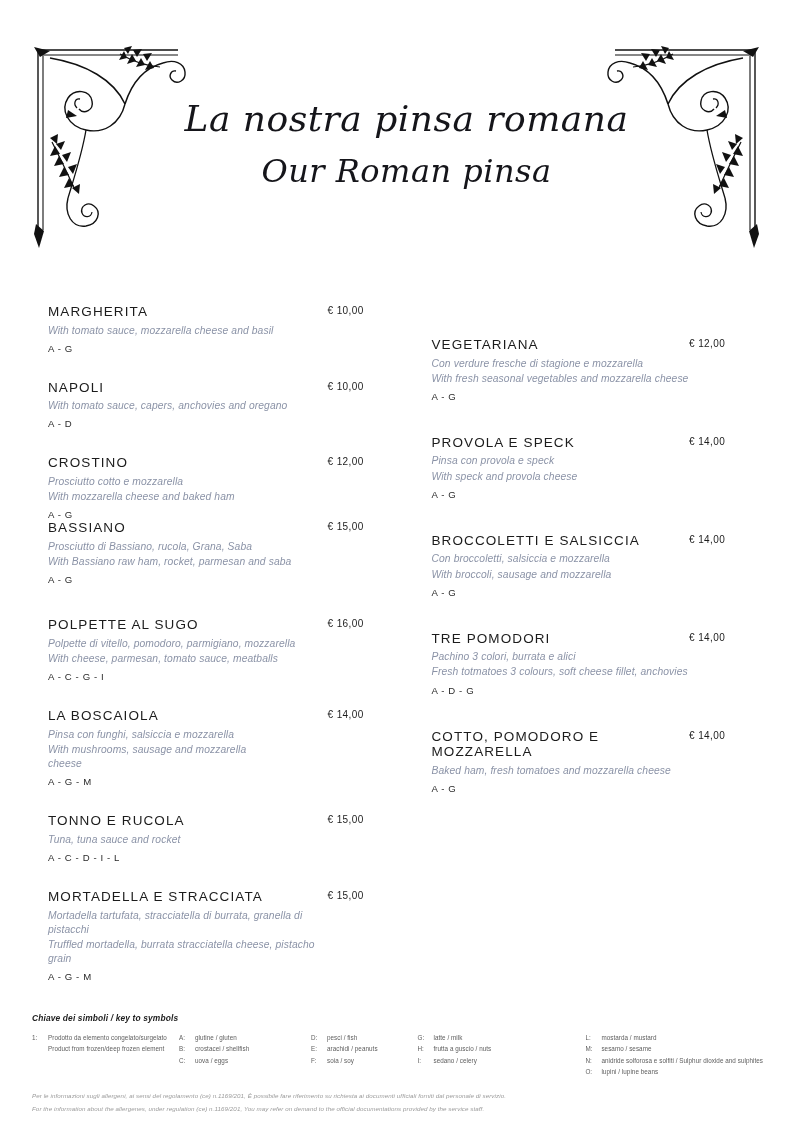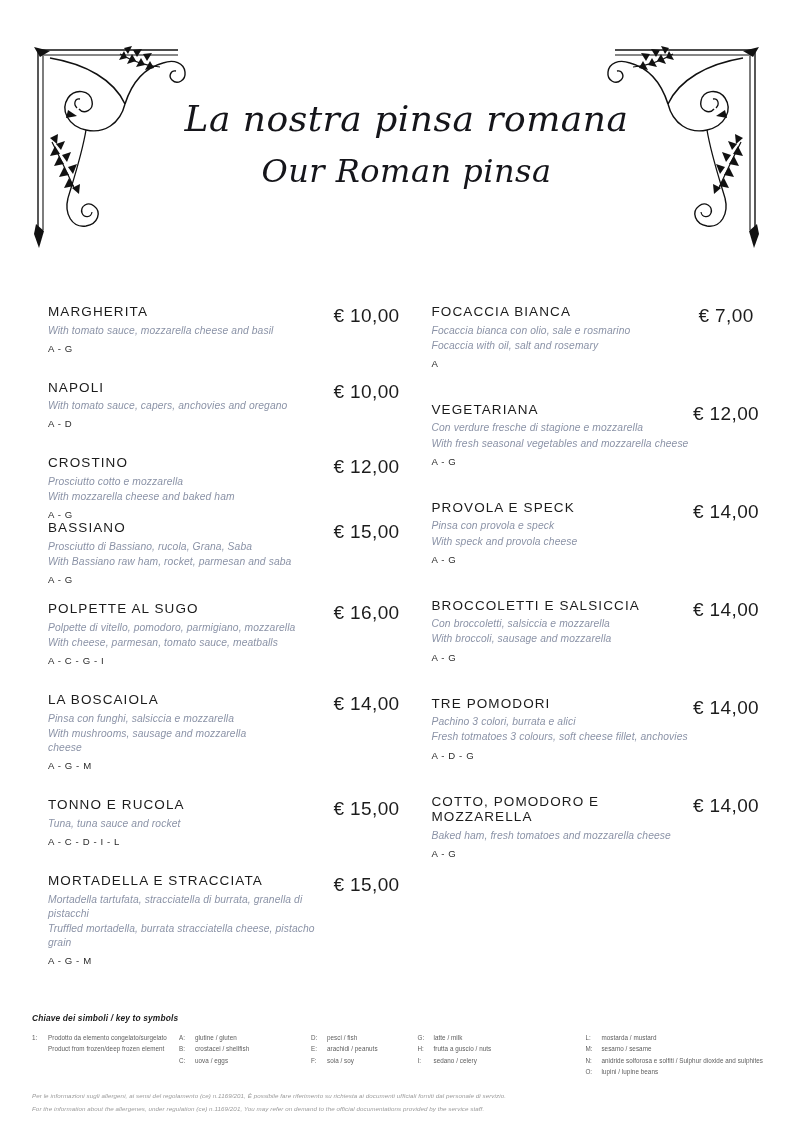--- a/index.html
+++ b/index.html
@@ -44,22 +44,21 @@
     display: flex;
     padding: 0 30px 0 48px;
   }
   .col { width: 50%; }
   .col.right { padding-left: 26px; }
 
   .item { display: flex; align-items: flex-start; }
   .item-main { flex: 1 1 auto; min-width: 0; }
   .item-price {
     flex: 0 0 78px;
-    text-align: center;
-    font-size: 19px;
+    font-size: 10px;
     letter-spacing: 0.4px;
     color: #1c1c1c;
     padding-top: 1px;
     white-space: nowrap;
   }
   .col.right .item-price { flex-basis: 74px; }
 
   .item-name {
     font-size: 13.5px;
     letter-spacing: 1.1px;
@@ -246,21 +245,21 @@
       </div>
       <div class="item" style="">
         <div class="item-main">
           <div class="item-name">BASSIANO</div>
           <div class="desc">Prosciutto di Bassiano, rucola, Grana, Saba</div>
           <div class="desc">With Bassiano raw ham, rocket, parmesan and saba</div>
           <div class="allerg">A - G</div>
         </div>
         <div class="item-price">€ 15,00</div>
       </div>
-      <div class="item" style="margin-top: 16px;">
+      <div class="item" style="margin-top: 32px;">
         <div class="item-main">
           <div class="item-name">POLPETTE AL SUGO</div>
           <div class="desc">Polpette di vitello, pomodoro, parmigiano, mozzarella</div>
           <div class="desc">With cheese, parmesan, tomato sauce, meatballs</div>
           <div class="allerg">A - C - G - I</div>
         </div>
         <div class="item-price">€ 16,00</div>
       </div>
       <div class="item" style="margin-top: 26px; gap: 48px;">
         <div class="item-main">
@@ -283,29 +282,20 @@
         <div class="item-main">
           <div class="item-name">MORTADELLA E STRACCIATA</div>
           <div class="desc">Mortadella tartufata, stracciatella di burrata, granella di pistacchi</div>
           <div class="desc">Truffled mortadella, burrata stracciatella cheese, pistacho grain</div>
           <div class="allerg">A - G - M</div>
         </div>
         <div class="item-price">€ 15,00</div>
       </div>
     </div>
   <div class="col right" id="col-right">
-      <div class="item">
-        <div class="item-main">
-          <div class="item-name">FOCACCIA BIANCA</div>
-          <div class="desc">Focaccia bianca con olio, sale e rosmarino</div>
-          <div class="desc">Focaccia with oil, salt and rosemary</div>
-          <div class="allerg">A</div>
-        </div>
-        <div class="item-price">€ 7,00</div>
-      </div>
       <div class="item" style="margin-top: 33px;">
         <div class="item-main">
           <div class="item-name">VEGETARIANA</div>
           <div class="desc">Con verdure fresche di stagione e mozzarella</div>
           <div class="desc">With fresh seasonal vegetables and mozzarella cheese</div>
           <div class="allerg">A - G</div>
         </div>
         <div class="item-price">€ 12,00</div>
       </div>
       <div class="item" style="margin-top: 33px;">

